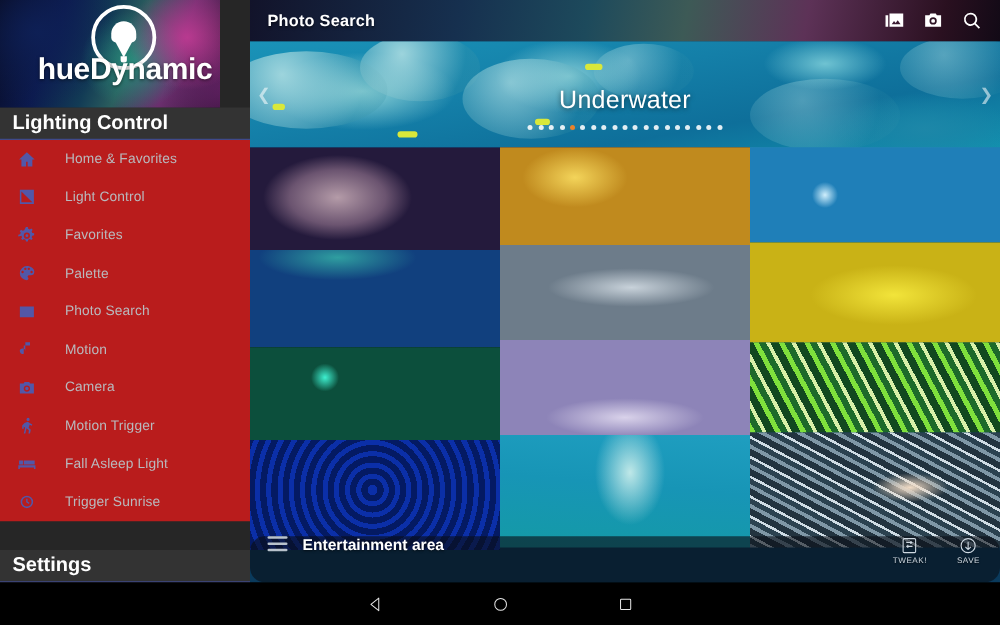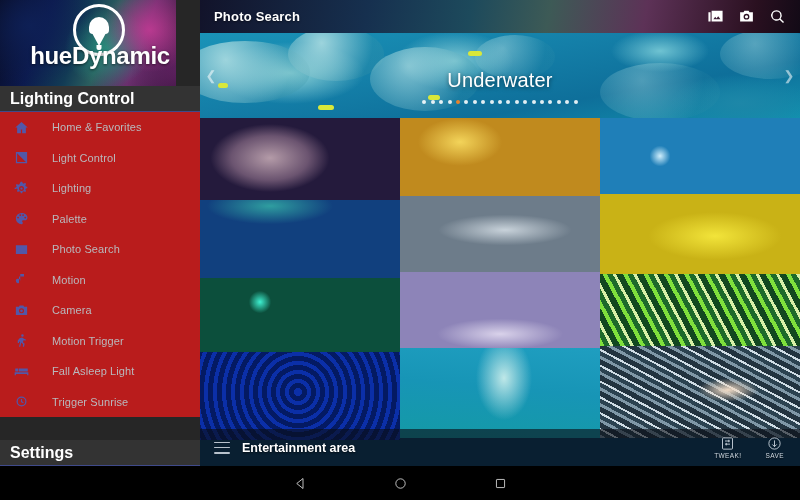--- a/index.html
+++ b/index.html
@@ -145,23 +145,24 @@
   #grid {
     position: absolute; left: 0; top: 118px; width: 600px; height: 348px;
     display: flex; overflow: hidden;
   }
   .col { width: 200px; display: flex; flex-direction: column; }
   .tile { width: 200px; position: relative; overflow: hidden; }
 
   
   #bottombar {
     position: absolute; left: 0; bottom: 0; width: 600px; height: 37px;
-    display: flex; align-items: center;
+    display: flex; 
     background: rgba(10,14,22,.62);
     z-index: 14;
+    border-radius: 12px;
   }
   #bottom-menu-icon {
     width: 16px; height: 12px; margin-left: 14px;
     display: flex; flex-direction: column; justify-content: space-between;
   }
   #bottom-menu-icon span { display: block; height: 1.6px; background: #b8c2cc; border-radius: 1px; }
   #bottom-title {
     color: #ffffff; font-size: 12.5px; font-weight: bold;
     padding-left: 12px; text-shadow: 0 1px 2px rgba(0,0,0,.6);
   }
@@ -222,21 +223,21 @@
         </span>
         <span class="m-label">Light Control</span>
       </div>
 
       <div class="menu-item">
         <span class="m-icon">
           <svg viewBox="0 0 24 24">
               <path d="M12 8a4 4 0 100 8 4 4 0 000-8zm0 2.2a1.8 1.8 0 110 3.6 1.8 1.8 0 010-3.6zM10.8 1h2.4l.5 2.3 2 .9 2-1.3 1.7 1.7-1.3 2 .9 2 2.3.5v2.4l-2.3.5-.9 2 1.3 2-1.7 1.7-2-1.3-2 .9-.5 2.3h-2.4l-.5-2.3-2-.9-2 1.3-1.7-1.7 1.3-2-.9-2L1 13.2v-2.4l2.3-.5.9-2-1.3-2 1.7-1.7 2 1.3 2-.9z"></path>
             </svg>
         </span>
-        <span class="m-label">Lighting</span>
+        <span class="m-label">Favorites</span>
       </div>
 
 
       <div class="menu-item">
         <span class="m-icon">
           <svg viewBox="0 0 24 24">
               <path d="M12 3a9 9 0 000 18c1.1 0 2-.9 2-2 0-.5-.2-1-.5-1.3-.3-.4-.5-.8-.5-1.2 0-1 .8-1.8 1.8-1.8H17a4.5 4.5 0 004.5-4.5C21.5 6.3 17.2 3 12 3zM6.5 12a1.5 1.5 0 110-3 1.5 1.5 0 010 3zm3.5-4a1.5 1.5 0 110-3 1.5 1.5 0 010 3zm4.5 0a1.5 1.5 0 110-3 1.5 1.5 0 010 3zm3.5 4a1.5 1.5 0 110-3 1.5 1.5 0 010 3z"></path>
             </svg>
         </span>
         <span class="m-label">Palette</span>

